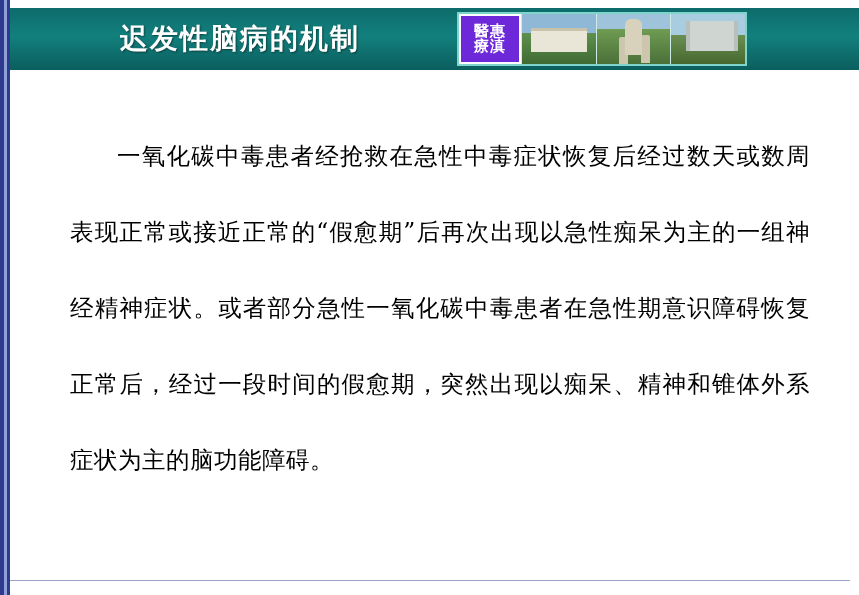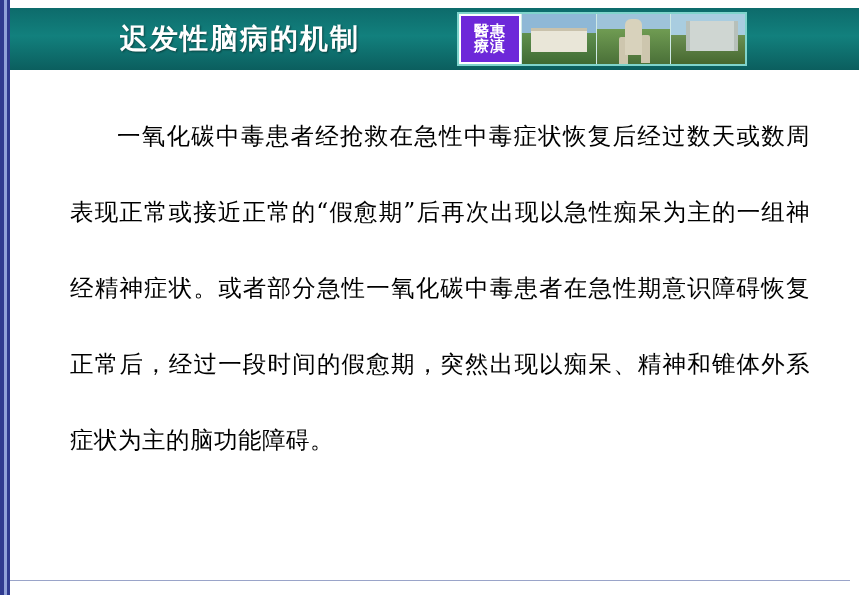--- a/index.html
+++ b/index.html
@@ -137,21 +137,21 @@
     width: 60%;
     height: 60%;
     background: #cfd6d2;
     border-left: 4px solid #b7c0ba;
     border-right: 4px solid #b7c0ba;
   }
   
   .body-text {
     position: absolute;
     left: 70px;
-    top: 98px;
+    top: 118px;
     width: 740px;
     font-size: 23.5px;
     line-height: 76px;
     color: #000000;
     text-align: justify;
     text-indent: 2em;
     font-family: "DejaVu Serif", "Liberation Serif", serif;
     letter-spacing: 0.5px;
   }
   

